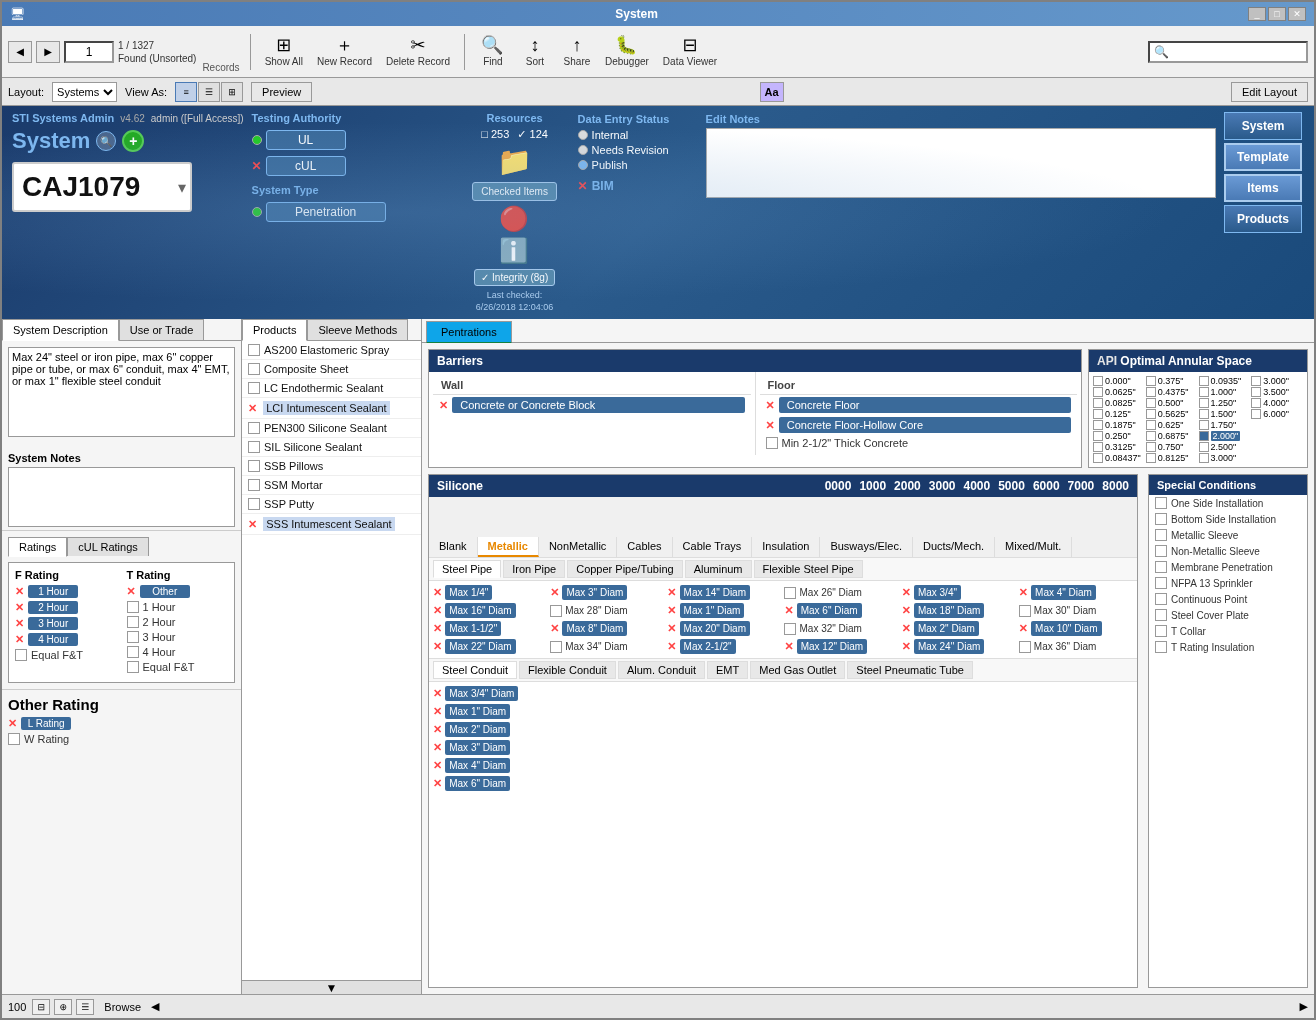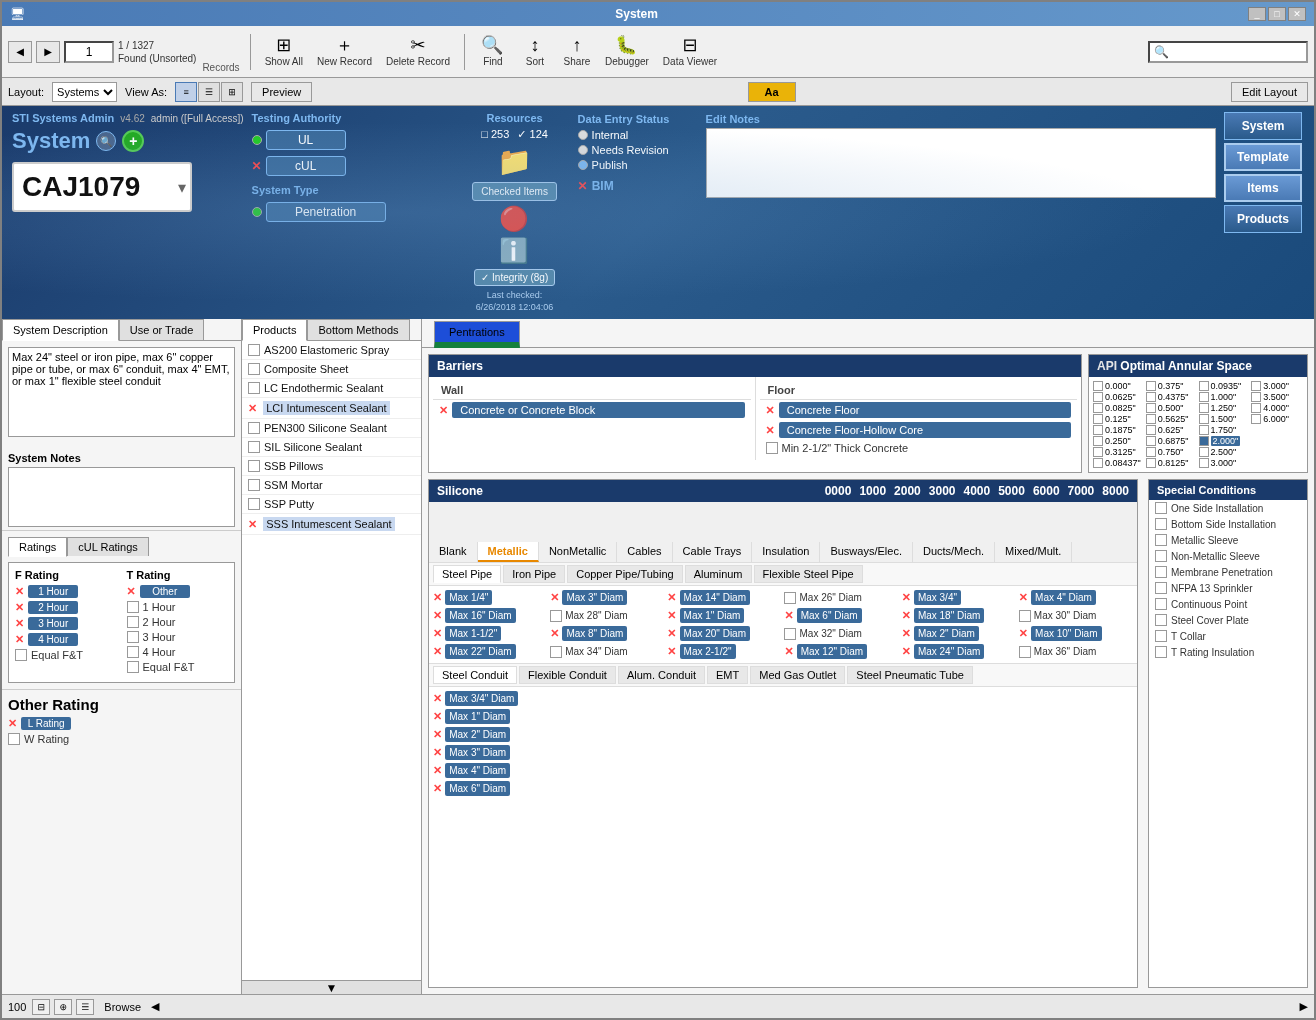--- a/index.html
+++ b/index.html
@@ -25,21 +25,21 @@
     .search-input { width: 160px; height: 22px; border: 2px inset #999; padding: 2px 4px; }
     
     
     .layout-bar { background: #e8e8e8; border-bottom: 1px solid #999; padding: 3px 6px; display: flex; align-items: center; gap: 8px; height: 28px; }
     .layout-label { font-size: 11px; }
     .layout-select { height: 20px; font-size: 11px; border: 1px solid #999; background: white; }
     .view-btns { display: flex; gap: 1px; }
     .view-btn { width: 22px; height: 20px; border: 1px solid #999; background: #e0e0e0; cursor: pointer; display: flex; align-items: center; justify-content: center; font-size: 9px; }
     .view-btn.active { background: #c0d0e8; border-color: #4a7ab5; }
     .preview-btn { height: 20px; padding: 0 10px; border: 1px solid #999; background: #e8e8e8; cursor: pointer; font-size: 11px; }
-    .aa-btn { width: 48px; height: 20px; border: 1px solid #999; background: #eab308; cursor: pointer; font-size: 11px; font-weight: bold; }
+    .aa-btn { width: 24px; height: 20px; border: 1px solid #999; background: #c4b5fd; cursor: pointer; font-size: 11px; font-weight: bold; }
     .edit-layout-btn { height: 20px; padding: 0 10px; border: 1px solid #999; background: #e8e8e8; cursor: pointer; font-size: 11px; margin-left: auto; }
     
     
     .header-area { background: linear-gradient(135deg, #1a3a6b 0%, #2a5a8b 50%, #1a4a7b 100%); padding: 6px 10px; display: flex; gap: 8px; align-items: flex-start; position: relative; overflow: hidden; }
     .header-area::before { content: ''; position: absolute; inset: 0; background: radial-gradient(ellipse at 30% 50%, rgba(100,150,200,0.3) 0%, transparent 60%); pointer-events: none; }
     
     .header-left { display: flex; flex-direction: column; gap: 4px; min-width: 180px; }
     .app-title-row { display: flex; align-items: center; gap: 6px; }
     .app-title { color: #7eb8f0; font-size: 11px; font-weight: bold; }
     .version-badge { color: #aaa; font-size: 10px; }
@@ -127,21 +127,21 @@
     .product-row { display: flex; align-items: center; gap: 4px; padding: 3px 6px; border-bottom: 1px solid #eee; cursor: pointer; }
     .product-check { width: 12px; height: 12px; border: 1px solid #999; background: white; display: inline-block; flex-shrink: 0; }
     .product-x { color: #ff4444; font-weight: bold; font-size: 11px; cursor: pointer; margin-right: 2px; }
     .product-name { font-size: 11px; color: #111; }
     .product-name.selected { background: #c8d8f0; padding: 1px 3px; }
     
     
     .right-panel { flex: 1; display: flex; flex-direction: column; background: #f5f5f5; }
     .right-tabs { display: flex; border-bottom: 1px solid #999; padding-top: 2px; padding-left: 4px; }
     .right-tab { padding: 4px 14px; cursor: pointer; border: 1px solid #999; border-bottom: none; background: #e0e0e0; font-size: 11px; }
-    .right-tab.active { background: #1d4ed8; border-bottom: 6px solid #15803d; margin-bottom: -1px; z-index: 1; margin-left: 8px; }
+    .right-tab.active { background: #0ea5e9; border-bottom: 1px solid #15803d; margin-bottom: -1px; z-index: 1; }
     
     .right-content { flex: 1; overflow-y: auto; padding: 6px; display: flex; flex-direction: column; gap: 6px; }
     
     
     .section-box { border: 1px solid #999; background: white; }
     .section-header { background: #1a3a6b; color: white; padding: 4px 8px; font-size: 12px; font-weight: bold; }
     .barrier-col-header { font-size: 11px; font-weight: bold; padding: 3px 8px; border-bottom: 1px solid #ddd; color: #444; }
     .barrier-row { display: flex; align-items: center; gap: 4px; padding: 2px 6px; }
     .barrier-x { color: #ff4444; font-weight: bold; font-size: 11px; }
     .barrier-tag { background: #3a6a9a; color: white; padding: 2px 8px; border-radius: 2px; font-size: 11px; flex: 1; }
@@ -446,21 +446,21 @@
         <div class="rating-row">
           <span class="rating-check"></span>
           <span class="rating-label">W Rating</span>
         </div>
       </div>
     </div>
 
     <div class="mid-panel">
       <div class="mid-tabs">
         <div class="mid-tab active">Products</div>
-        <div class="mid-tab">Bottom Methods</div>
+        <div class="mid-tab">Sleeve Methods</div>
       </div>
       <div class="products-list" id="products-list-container">
 
       <div class="product-row">
             <span class="product-check"></span>
             <span class="product-name">AS200 Elastomeric Spray</span>
           </div>
           <div class="product-row">
             <span class="product-check"></span>
             <span class="product-name">Composite Sheet</span>

